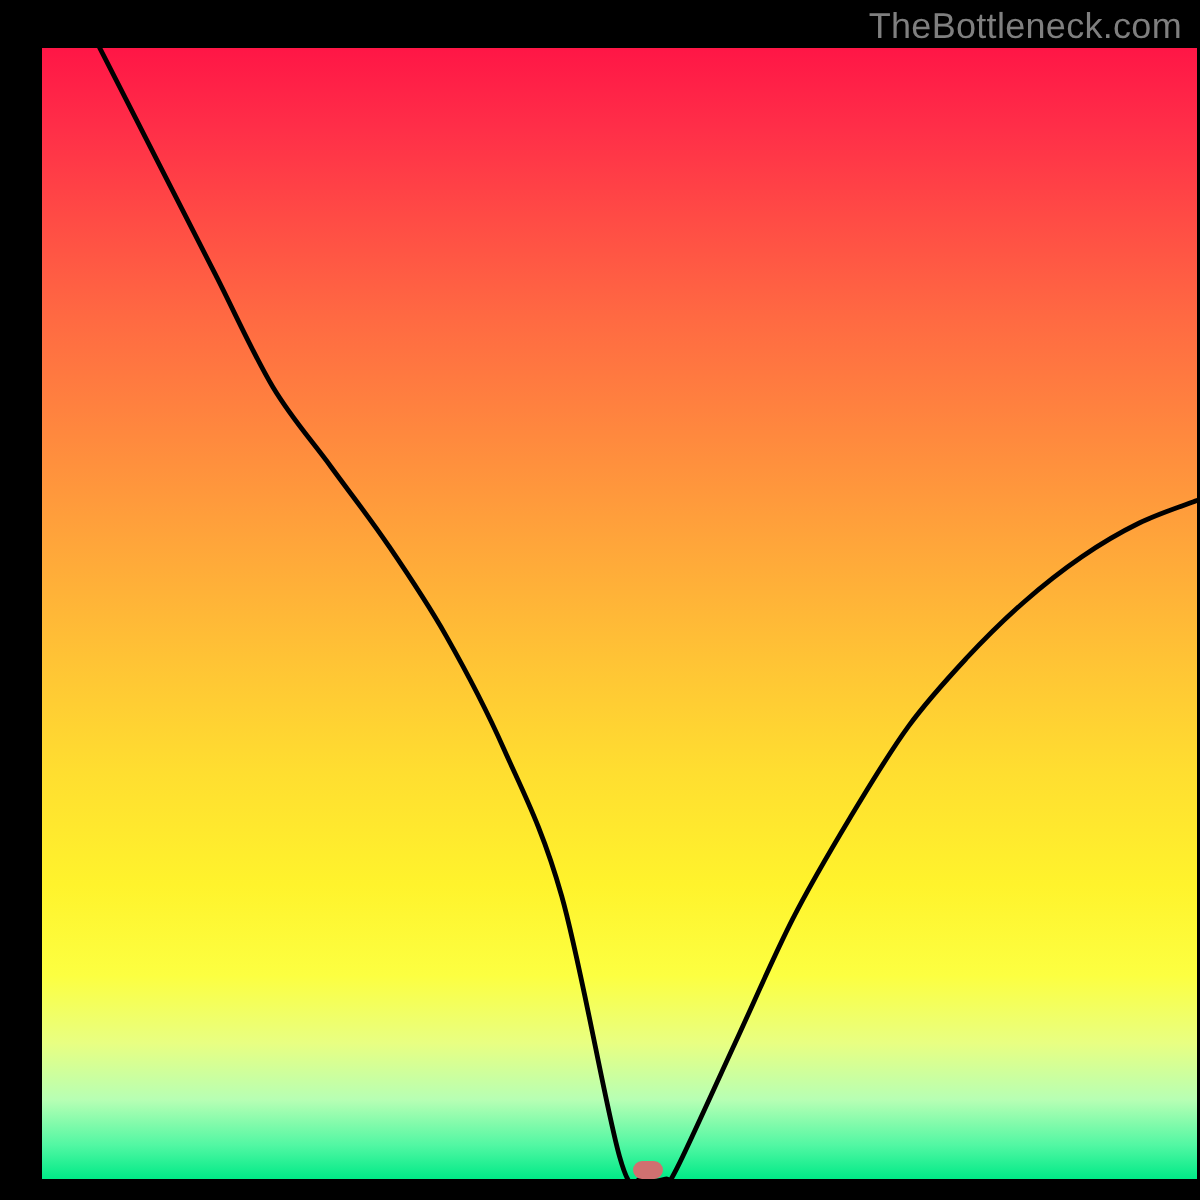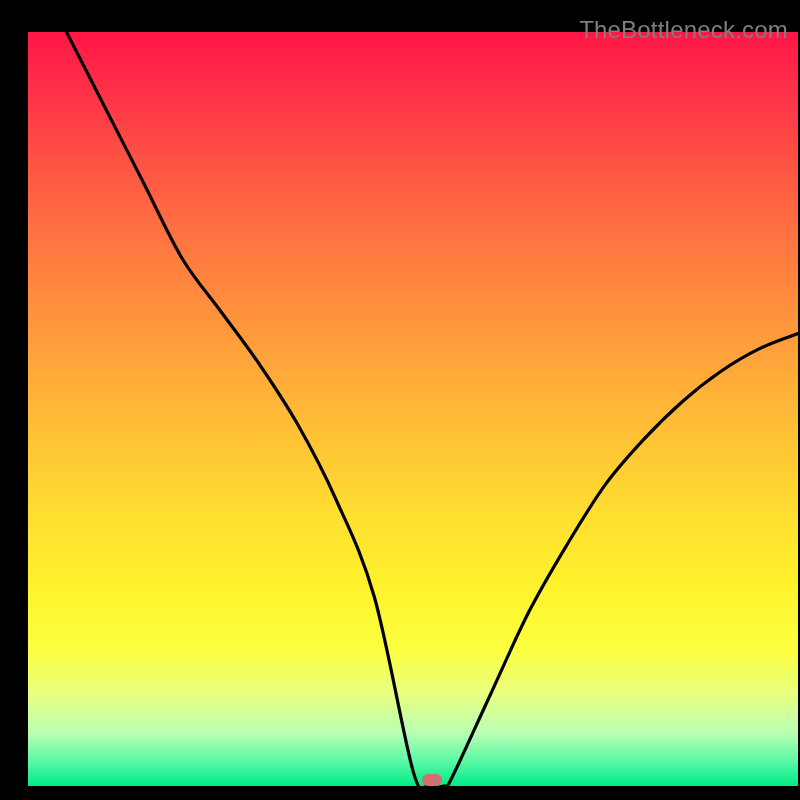--- a/index.html
+++ b/index.html
@@ -11,21 +11,21 @@
     overflow: hidden;
   }
   .frame {
     position: relative;
     width: 800px;
     height: 800px;
     background: #000;
   }
   .watermark {
     position: absolute;
-    top: 16px;
+    top: 4px;
     right: 12px;
     font-family: Arial, Helvetica, sans-serif;
     font-size: 24px;
     font-weight: 500;
     color: #7f7f7f;
     z-index: 10;
     letter-spacing: 0.2px;
   }
   .plot {
     position: absolute;

